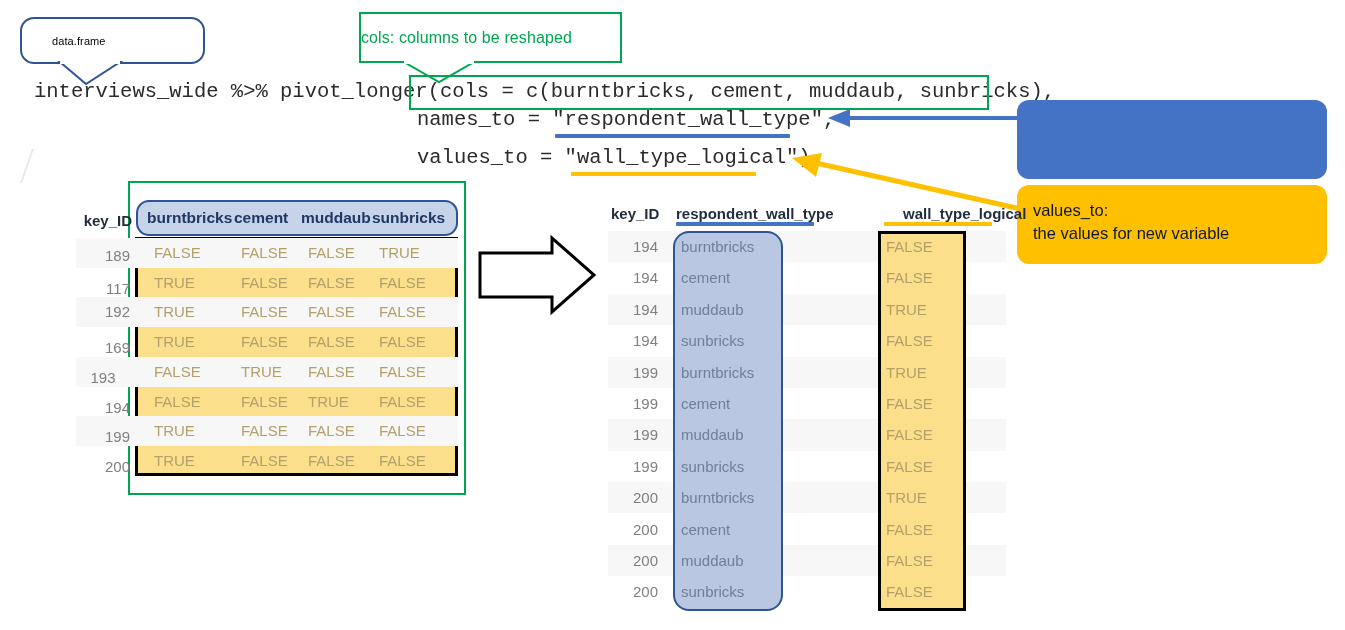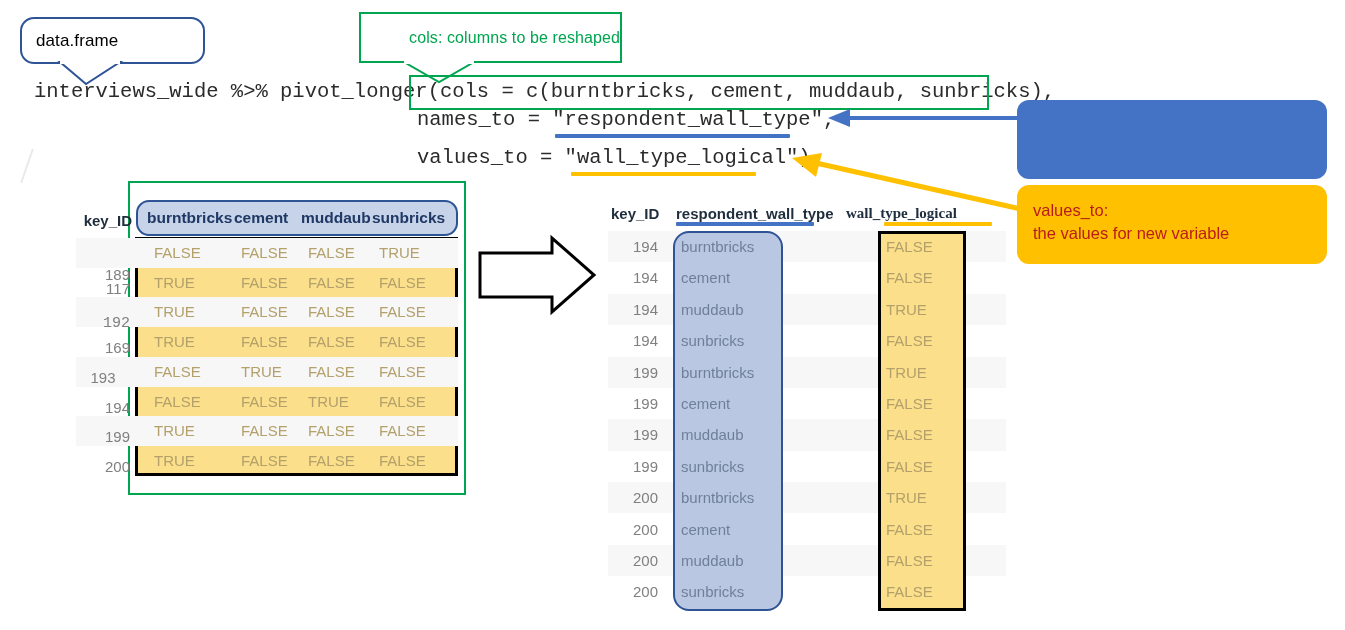--- a/index.html
+++ b/index.html
@@ -10,25 +10,25 @@
   }
   .abs{position:absolute;}
 
   
   .callout-round{
     position:absolute;border:2px solid #2f5496;border-radius:14px;
     background:#ffffff;box-sizing:border-box;
     display:flex;align-items:center;
   }
   .callout-round .ctext{
-    font-size:17px;color:#000000;padding-left:14px;letter-spacing:.1px;
+    font-size:11px;color:#000000;padding-left:14px;letter-spacing:.1px;margin-left:16px;
   }
   .callout-sq{
     position:absolute;border:2px solid #00a550;background:#ffffff;
-    box-sizing:border-box;display:flex;align-items:center;justify-content:flex-end;
+    box-sizing:border-box;display:flex;align-items:center;justify-content:flex-start;
   }
   .callout-sq .ctext{font-size:16px;color:#00a550;letter-spacing:.1px;}
 
   
   .code{
     position:absolute;font-family:"Liberation Mono", monospace;
     font-size:20.5px;color:#2b2b2b;white-space:pre;letter-spacing:0px;
   }
   .greenbox{
     position:absolute;border:2px solid #00a550;box-sizing:border-box;
@@ -77,21 +77,21 @@
 
   
   .infobox{
     position:absolute;border-radius:12px;box-sizing:border-box;
     padding:14px 0 0 16px;
   }
   .infobox .l1,.infobox .l2{font-size:16.5px;line-height:23px;display:block;}
   .ib-blue{background:#4472c4;}
   .ib-blue .l1,.ib-blue .l2{color:#ffffff;}
   .ib-yellow{background:#ffc000;}
-  .ib-yellow .l1,.ib-yellow .l2{color:#b91c1c;}
+  .ib-yellow .l1,.ib-yellow .l2{color:#0f172a;}
 
   .faintline{
     position:absolute;width:2px;height:36px;background:#e9e9e9;
     transform:rotate(19deg);transform-origin:center;
   }
 </style>
 </head>
 <body>
 
 <div class="faintline" style="left:26px;top:148px;"></div>
@@ -146,27 +146,27 @@
 
 <div class="hdrpill" style="left:136px;top:200px;width:322px;height:36px;">
   <span style="left:9px;">burntbricks</span>
   <span style="left:96px;">cement</span>
   <span style="left:163px;">muddaub</span>
   <span style="left:234px;">sunbricks</span>
 </div>
 
 <div id="wide-rows">
     <div class="lt-row lt-stripe" style="top: 238px;">
-      <div class="lt-keyid" style="top: 22px;">189</div>
+      <div class="lt-keyid" style="top: 3px;">189</div>
     </div>
     <div class="lt-row" style="top: 267.7px;">
       <div class="lt-keyid" style="top: 6px;">117</div>
     </div>
     <div class="lt-row lt-stripe" style="top: 297.4px;">
-      <div class="lt-keyid" style="top: 12px; font-family: Liberation Mono, monospace;">192</div>
+      <div class="lt-keyid" style="top: 0;">192</div>
     </div>
     <div class="lt-row" style="top: 327.1px;">
       <div class="lt-keyid" style="top: 6px;">169</div>
     </div>
     <div class="lt-row lt-stripe" style="top: 356.8px;">
       <div class="lt-keyid" style="top: 6px; text-align: center;">193</div>
     </div>
     <div class="lt-row" style="top: 386.5px;">
       <div class="lt-keyid" style="top: 6px;">194</div>
     </div>
@@ -178,21 +178,21 @@
     </div>
   </div>
 
 <svg class="abs" style="left:476px;top:234px;width:130px;height:82px;">
   <polygon points="4,19 76,19 76,4 118,41 76,78 76,63 4,63" fill="#ffffff" stroke="#000000" stroke-width="3" stroke-linejoin="miter"></polygon>
 </svg>
 
 <div class="rthdr" style="left:611px;top:205px;width:47px;text-align:right;">key_ID</div>
 <div class="rthdr" style="left:676px;top:205px;">respondent_wall_type</div>
 <div class="uline" style="left:676px;top:222px;width:138px;background:#4472c4;"></div>
-<div class="rthdr" style="left:846px;top:205px;font-family:Liberation Serif, serif;">wall_type_logical</div>
+<div class="rthdr" style="left:903px;top:205px;">wall_type_logical</div>
 <div class="uline" style="left:884px;top:222px;width:108px;background:#ffc000;"></div>
 
 <div id="long-rows">
     <div class="rt-row rt-stripe" style="top: 231px;"></div>
     <div class="rt-row" style="top: 262.4px;"></div>
     <div class="rt-row rt-stripe" style="top: 293.8px;"></div>
     <div class="rt-row" style="top: 325.2px;"></div>
     <div class="rt-row rt-stripe" style="top: 356.6px;"></div>
     <div class="rt-row" style="top: 388px;"></div>
     <div class="rt-row rt-stripe" style="top: 419.4px;"></div>

